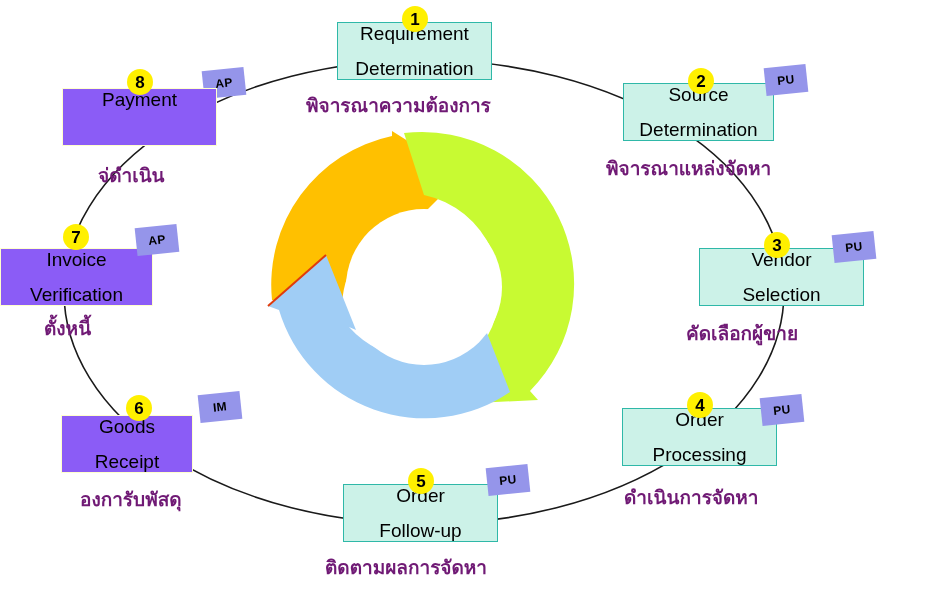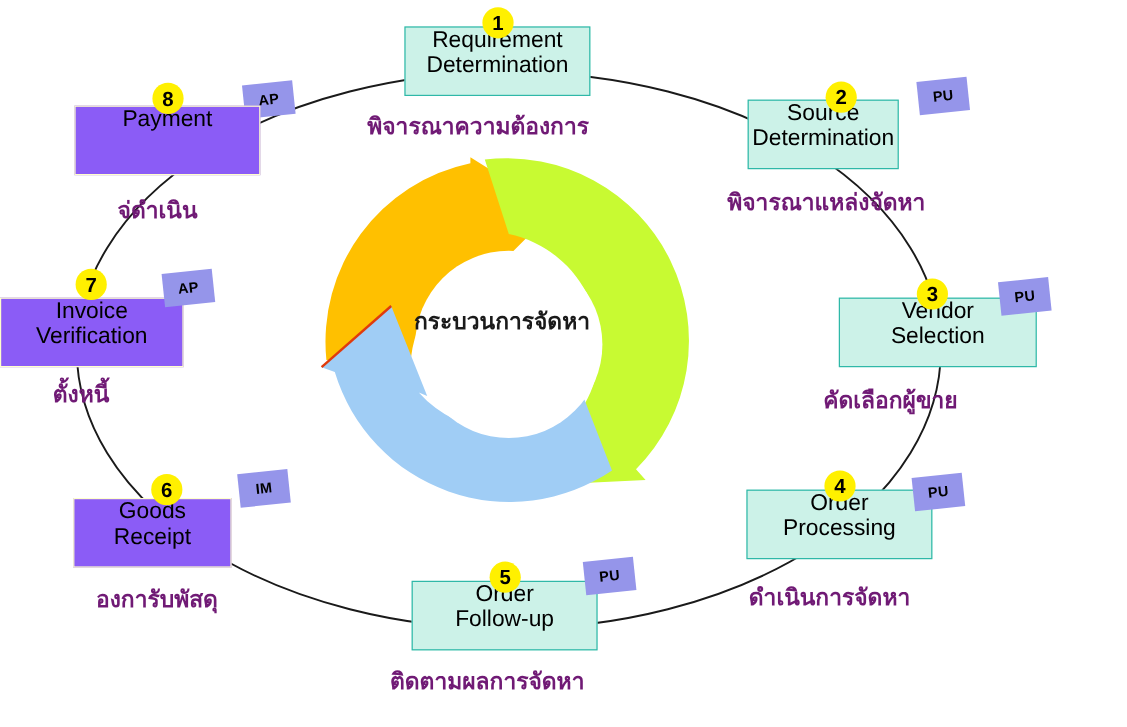--- a/index.html
+++ b/index.html
@@ -32,21 +32,21 @@
   .node {
     position: absolute;
     z-index: 5;
   }
   .node-box {
     position: absolute;
     box-sizing: border-box;
     display: flex;
     flex-direction: column;
     align-items: center;
-    justify-content: flex-start;
+    justify-content: space-between;
     line-height: 1.12;
     font-size: 19px;
     color: #000000;
     white-space: nowrap;
   }
   .node-box.teal {
     background: #CCF2E8;
     border: 1px solid #2FB8A8;
   }
   .node-box.cream {
@@ -140,34 +140,33 @@
              L 356,330
              L 349,327
              A 96,96 0 0 0 487,333
              Z"></path>
 
     <path fill="none" stroke="#E03B0C" stroke-width="2" d="M 326,255 L 268,306"></path>
 
     <circle cx="424" cy="287" r="78" fill="#ffffff"></circle>
   </svg>
 
-  <div class="center-label" style="left:345px; top:252px;">กระบวนการจัดหา</div>
 
   <div class="node">
     <div class="node-box teal" style="left:337px; top:22px; width:155px; height:58px;">
       <span class="node-line">Requirement</span>
       <span class="node-line">Determination</span>
     </div>
     <div class="num-badge" style="left:402px; top:6px;">1</div>
     <div class="mod-badge" style="left:203px; top:69px; transform:rotate(-6deg);">AP</div>
     <div class="thai-label" style="left:306px; top:90px;">พิจารณาความต้องการ</div>
   </div>
 
   <div class="node">
-    <div class="node-box teal" style="left:623px; top:83px; width:126px; height:58px;">
+    <div class="node-box teal" style="left:623px; top:83px; width:151px; height:58px;">
       <span class="node-line">Source</span>
       <span class="node-line">Determination</span>
     </div>
     <div class="num-badge" style="left:688px; top:68px;">2</div>
     <div class="mod-badge" style="left:765px; top:66px; transform:rotate(-6deg);">PU</div>
     <div class="thai-label" style="left:606px; top:153px;">พิจารณาแหล่งจัดหา</div>
   </div>
 
   <div class="node">
     <div class="node-box teal" style="left:699px; top:248px; width:165px; height:58px;">

